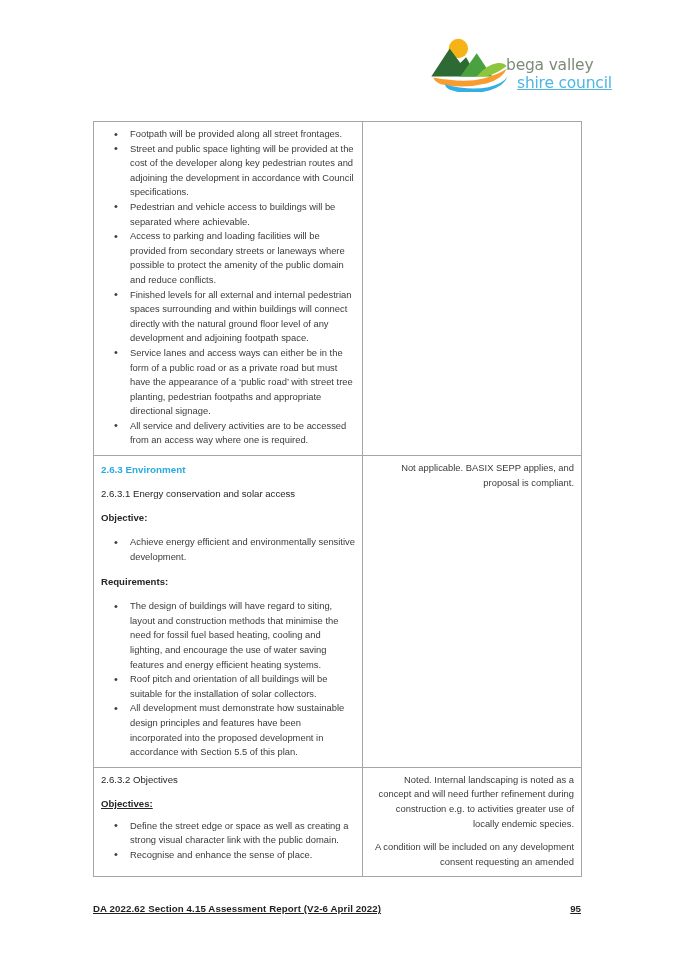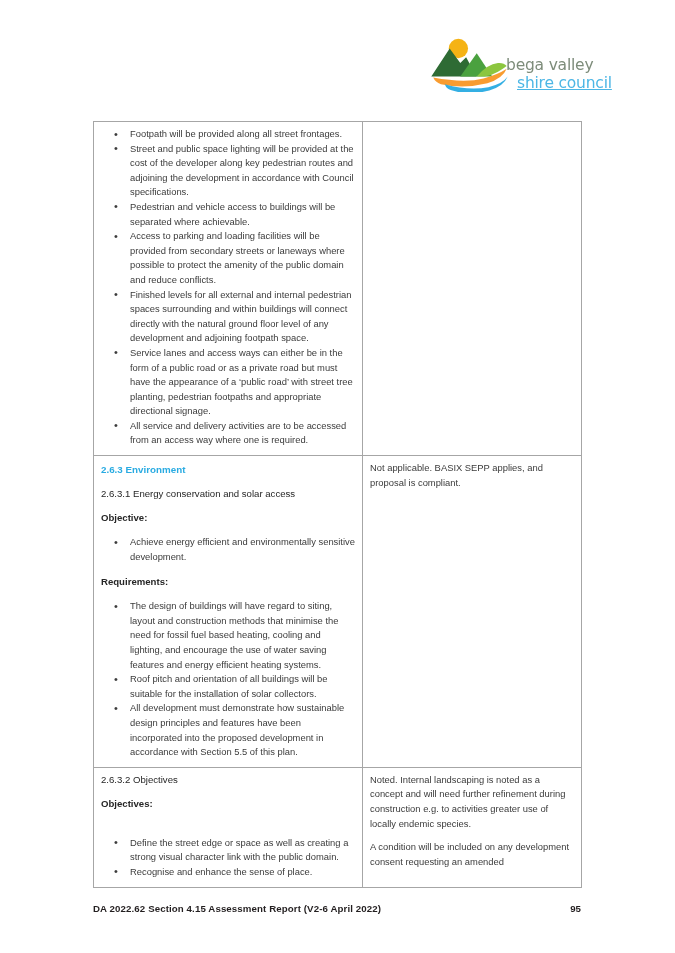--- a/index.html
+++ b/index.html
@@ -87,20 +87,21 @@
 
   
   .cell {
     font-size: 9.4px;
     line-height: 14.6px;
     color: #3b3b3b;
     font-family: "Liberation Sans", sans-serif;
   }
   .cell p {
     margin: 0 0 9px 0;
+    text-align: right;
   }
   .cell p:last-child { margin-bottom: 0; }
 
   ul.blist {
     list-style: none;
     margin: 0 0 0 0;
     padding: 0;
   }
   ul.blist li {
     position: relative;
@@ -135,33 +136,35 @@
     line-height: 13px;
   }
   .lbl {
     margin: 0 0 11px 0;
     font-size: 9.6px;
     font-weight: bold;
     color: #262626;
     line-height: 13px;
   }
   .lbl-tight {
-    margin: 0 0 26px 0;
+    margin: 0 0 9px 0;
+    text-decoration: underline;
   }
   .gap-after-list { height: 11px; }
 
   
   .footer {
     position: absolute;
     left: 93px;
     top: 903px;
     width: 488px;
     display: flex;
     justify-content: space-between;
     align-items: baseline;
+    text-decoration: underline;
   }
   .footer-text {
     font-size: 9.7px;
     font-weight: bold;
     color: #231f20;
     font-family: "Liberation Sans", sans-serif;
     letter-spacing: 0.1px;
   }
   .footer-page {
     font-size: 9.7px;

